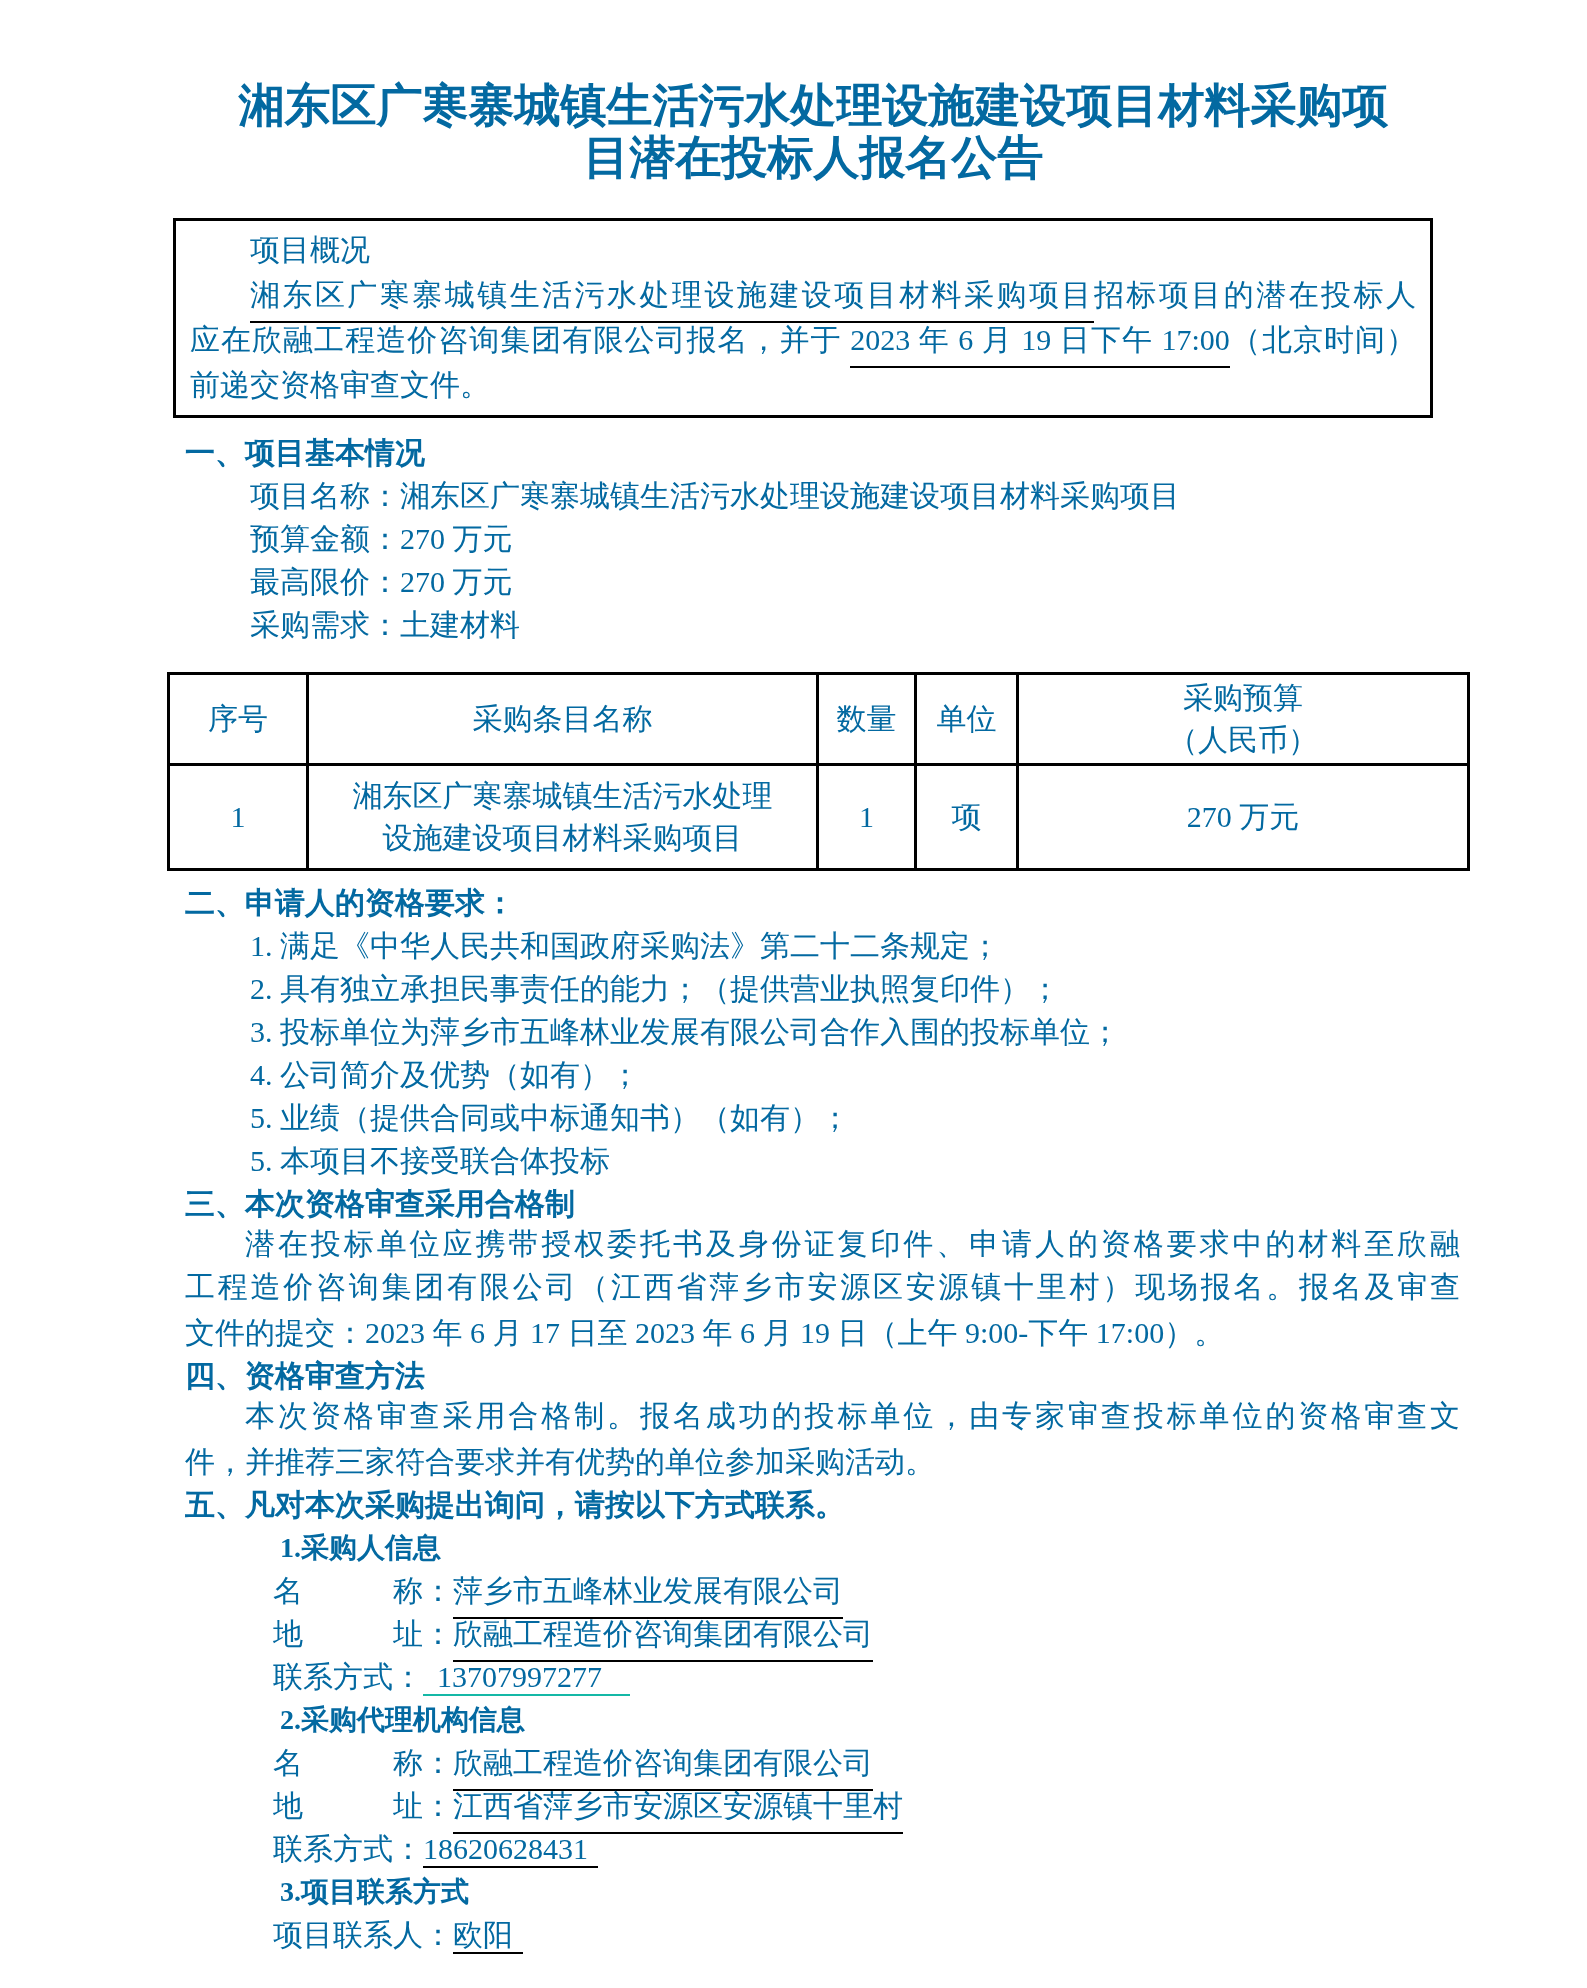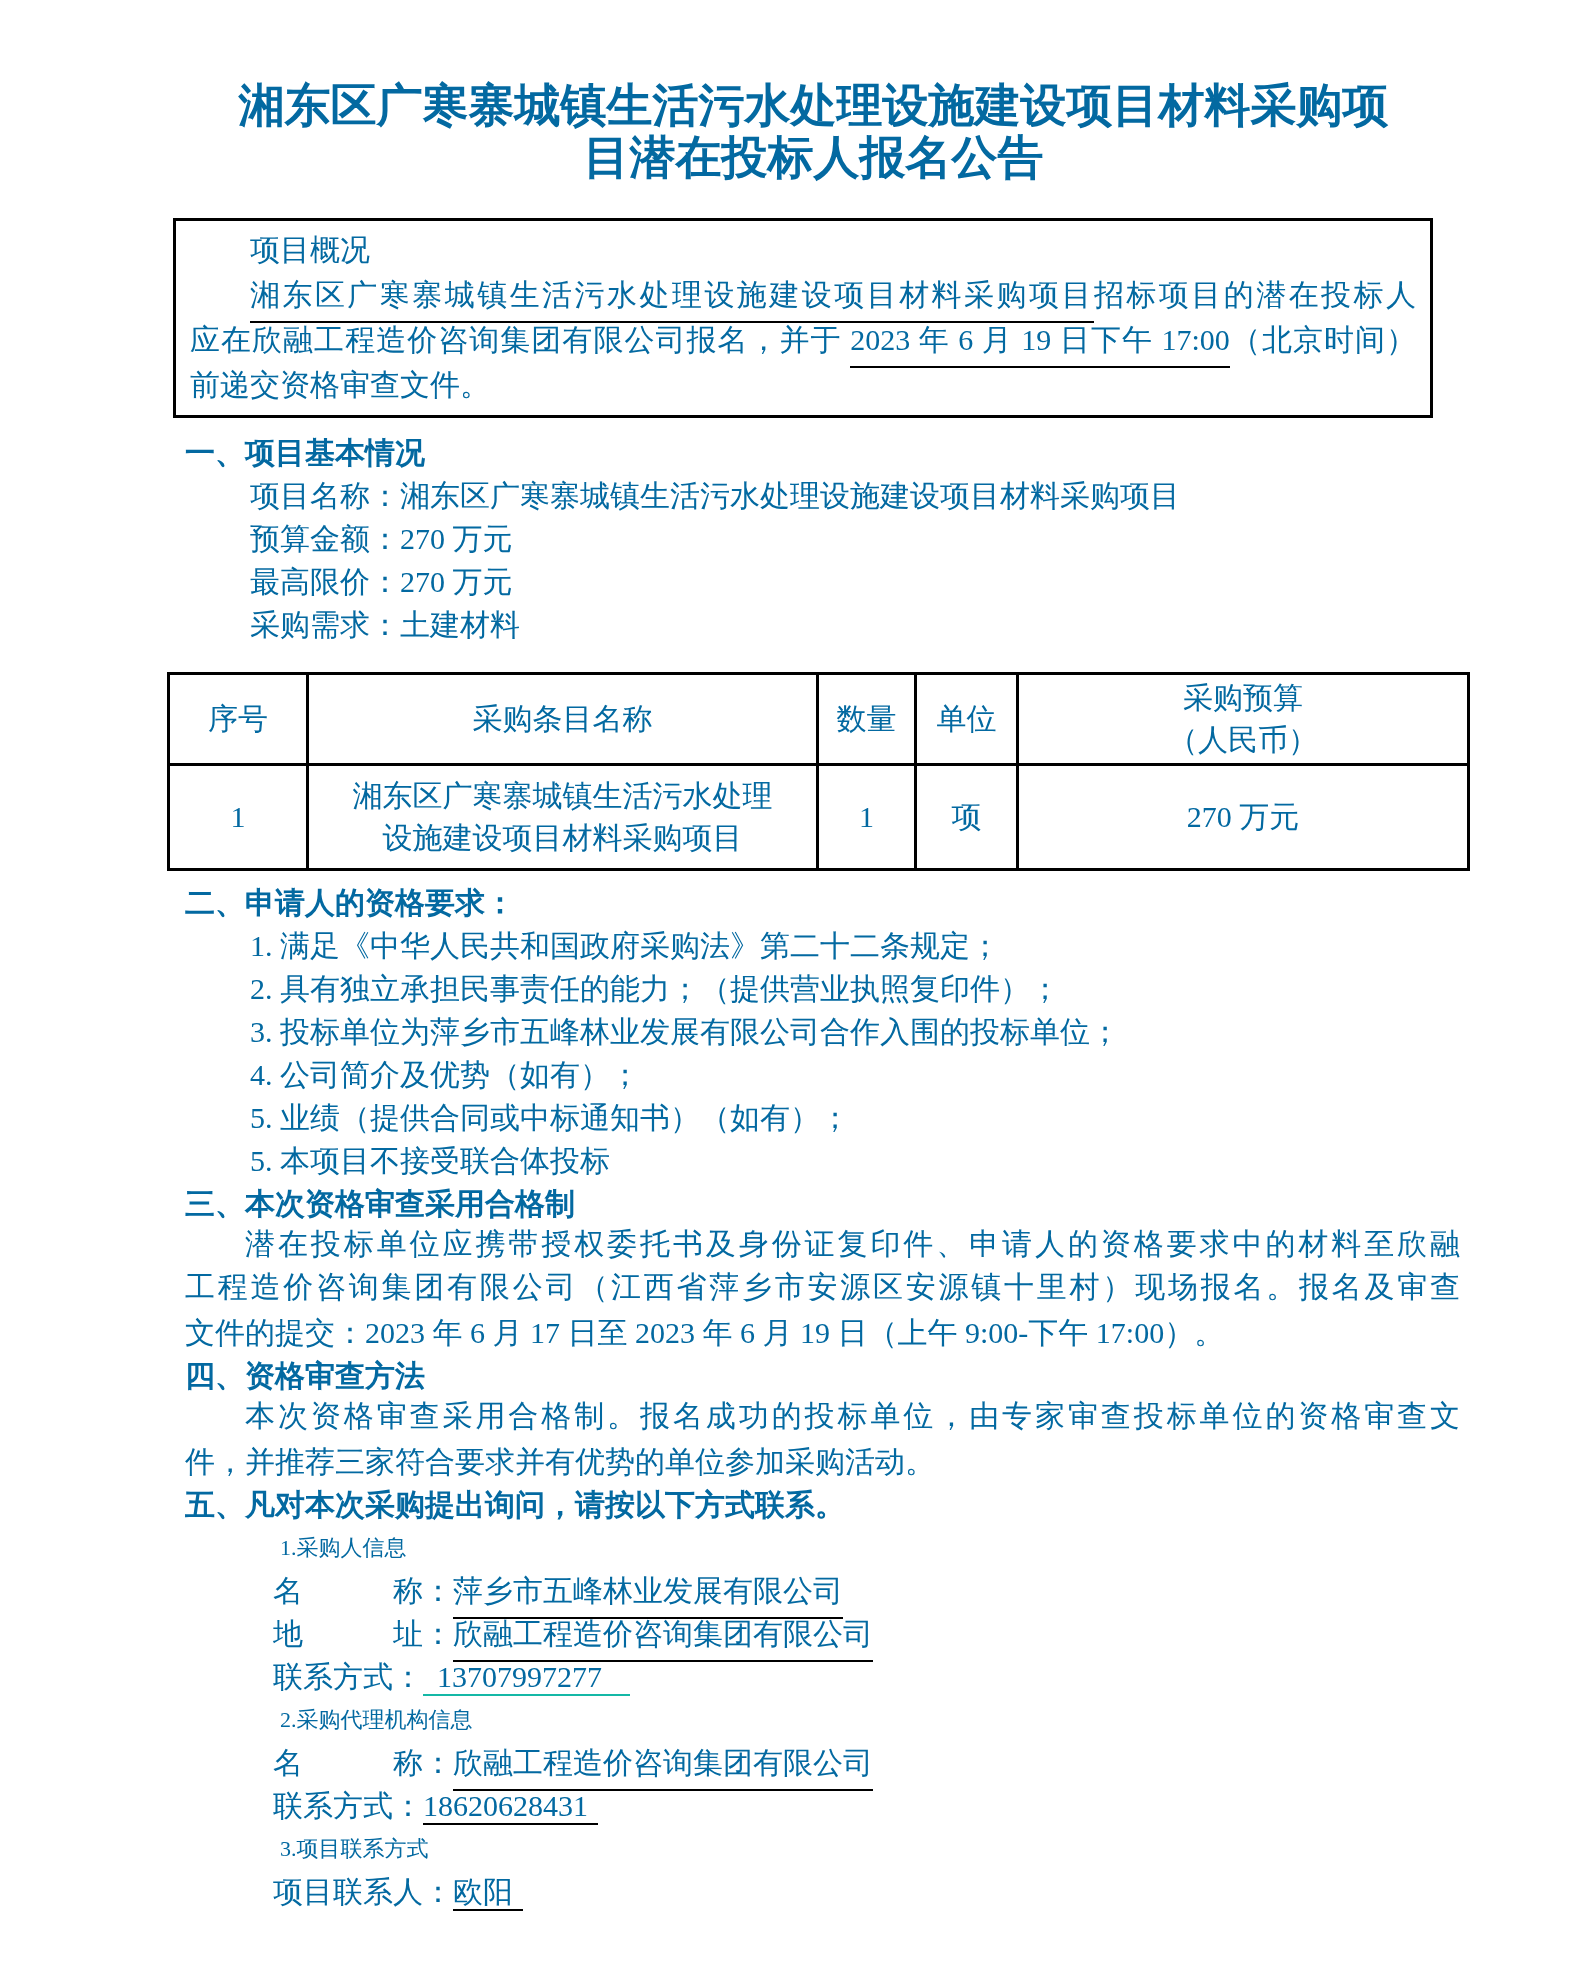--- a/index.html
+++ b/index.html
@@ -74,23 +74,24 @@
     border: 3px solid #000;
     text-align: center;
     vertical-align: middle;
     padding: 2px 8px;
     line-height: 42px;
     white-space: pre-line;
   }
   .proc-table tr.thead td { height: 84px; }
   .proc-table tr.trow td { height: 98px; }
   .sub-head {
-    font-size: 22px;
+    font-size: 28px;
     line-height: 43px;
     margin-left: 113px;
+    font-weight: bold;
   }
   .contact-line {
     font-size: 30px;
     line-height: 43px;
     margin-left: 106px;
   }
 </style>
 </head>
 <body>
 
@@ -161,18 +162,19 @@
 
   <div class="sec-heading">五、凡对本次采购提出询问，请按以下方式联系。</div>
 
   <div class="sub-head">1.采购人信息</div>
   <div class="contact-line"><span>名　　　称：</span><span class="ul">萍乡市五峰林业发展有限公司</span></div>
   <div class="contact-line"><span>地　　　址：</span><span class="ul">欣融工程造价咨询集团有限公司</span></div>
   <div class="contact-line"><span>联系方式：</span><span class="ul-pad-wide">13707997277</span></div>
 
   <div class="sub-head">2.采购代理机构信息</div>
   <div class="contact-line"><span>名　　　称：</span><span class="ul">欣融工程造价咨询集团有限公司</span></div>
+  <div class="contact-line"><span>地　　　址：</span><span class="ul">江西省萍乡市安源区安源镇十里村</span></div>
   <div class="contact-line"><span>联系方式：</span><span class="ul-pad-sm">18620628431</span></div>
 
   <div class="sub-head">3.项目联系方式</div>
   <div class="contact-line"><span>项目联系人：</span><span class="ul-pad-sm">欧阳</span></div>
 
 </div>
 
 </body></html>

